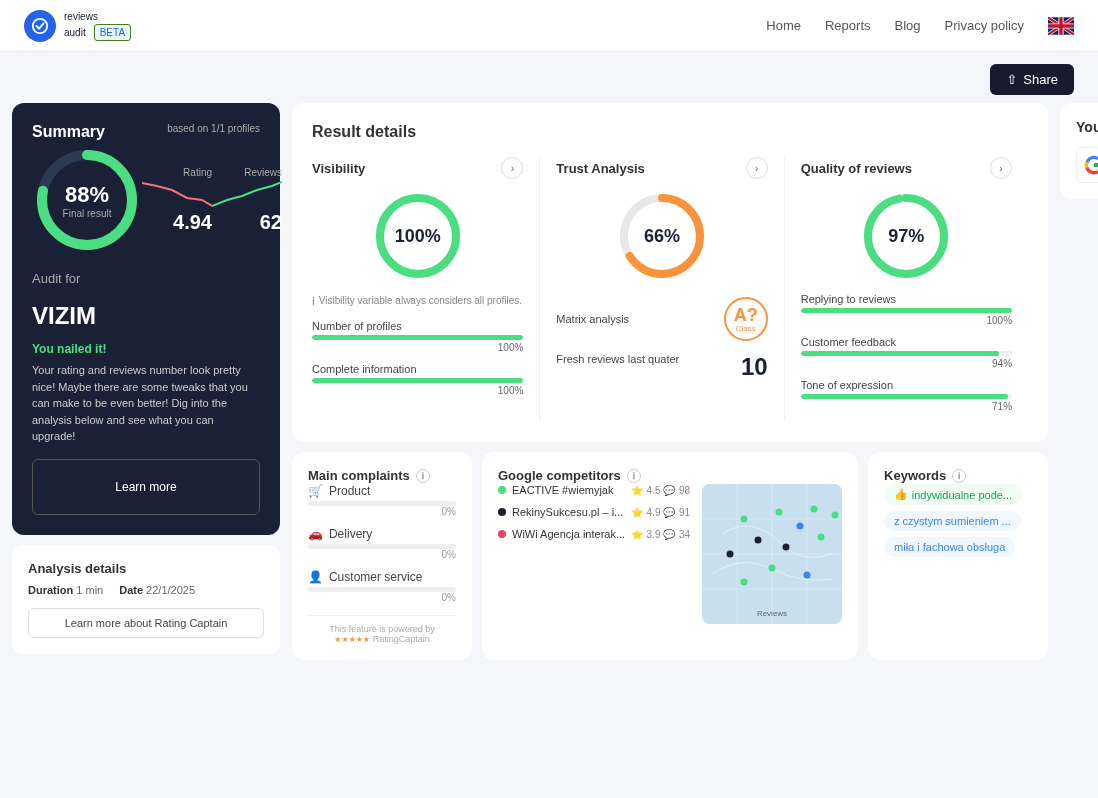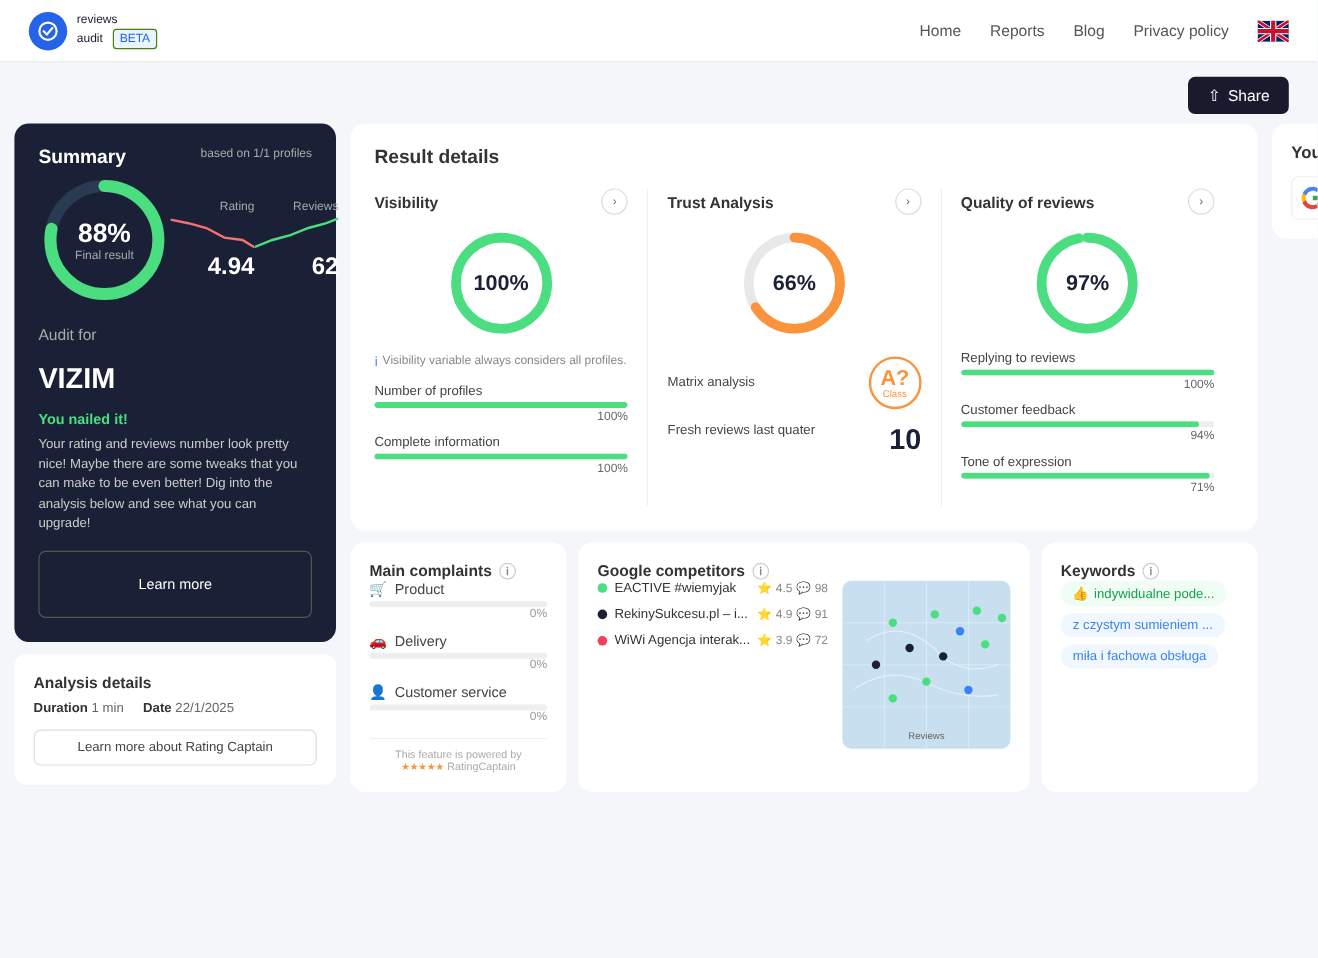--- a/index.html
+++ b/index.html
@@ -412,21 +412,21 @@
                   <span>91</span>
               </div>
             </div>
             <div class="competitor-item">
               <div class="competitor-dot" style="background:#f43f5e;"></div>
               <div class="competitor-name">WiWi Agencja interak...</div>
               <div class="competitor-rating">
                 <span>⭐</span>
                   <span>3.9</span>
                 <span>💬</span>
-                  <span>72</span>
+                  <span>34</span>
               </div>
             </div>
           </div>
 
           <div class="map-placeholder">
             <svg width="140" height="140" viewBox="0 0 140 140">
               <rect width="140" height="140" fill="#c8dff0"></rect>
 
               <line x1="0" y1="35" x2="140" y2="35" stroke="white" stroke-width="0.5" opacity="0.6"></line>
               <line x1="0" y1="70" x2="140" y2="70" stroke="white" stroke-width="0.5" opacity="0.6"></line>

